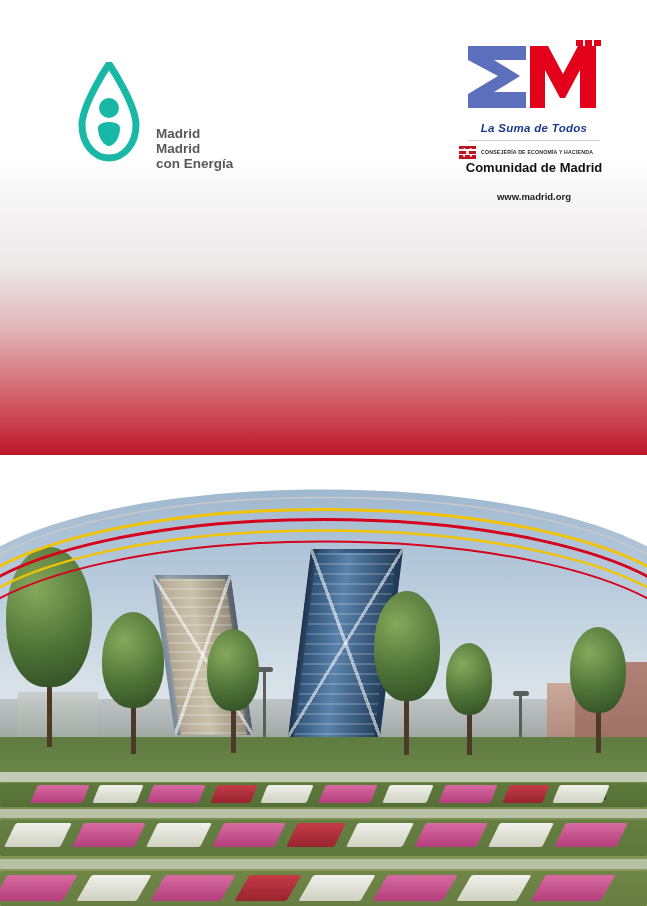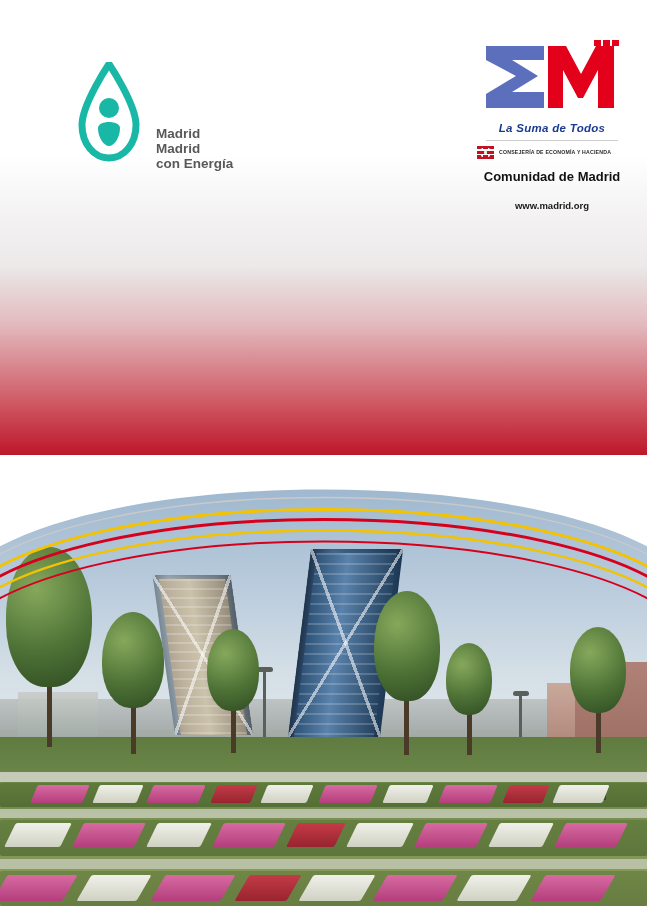--- a/index.html
+++ b/index.html
@@ -186,21 +186,21 @@
     position: absolute;
     left: 84px; top: 64px;
     font-size: 13.5px;
     font-weight: bold;
     color: #58595b;
     line-height: 15px;
   }
 
   .logo-cm {
     position: absolute;
-    right: 20px; top: 40px;
+    right: 38px; top: 40px;
     width: 150px; height: 175px;
     text-align: center;
   }
   .cm-mark { position: relative; width: 140px; height: 80px; margin: 0 auto; }
   .cm-slogan {
     font-size: 11.5px;
     font-weight: bold;
     font-style: italic;
     color: #1a3a8f;
     letter-spacing: .3px;
@@ -213,21 +213,21 @@
     font-size: 5.2px;
     font-weight: bold;
     color: #2a2a2a;
     letter-spacing: .2px;
     line-height: 7px;
   }
   .cm-name {
     font-size: 13px;
     font-weight: bold;
     color: #111111;
-    margin-top: 10px;
+    margin-top: 1px;
   }
   .cm-url {
     font-size: 9.5px;
     font-weight: bold;
     color: #1a1a1a;
     margin-top: 16px;
   }
   .cm-flagrow { display: flex; align-items: center; justify-content: flex-start; gap: 5px; }
   .cm-flag {
     width: 17px; height: 13px;

